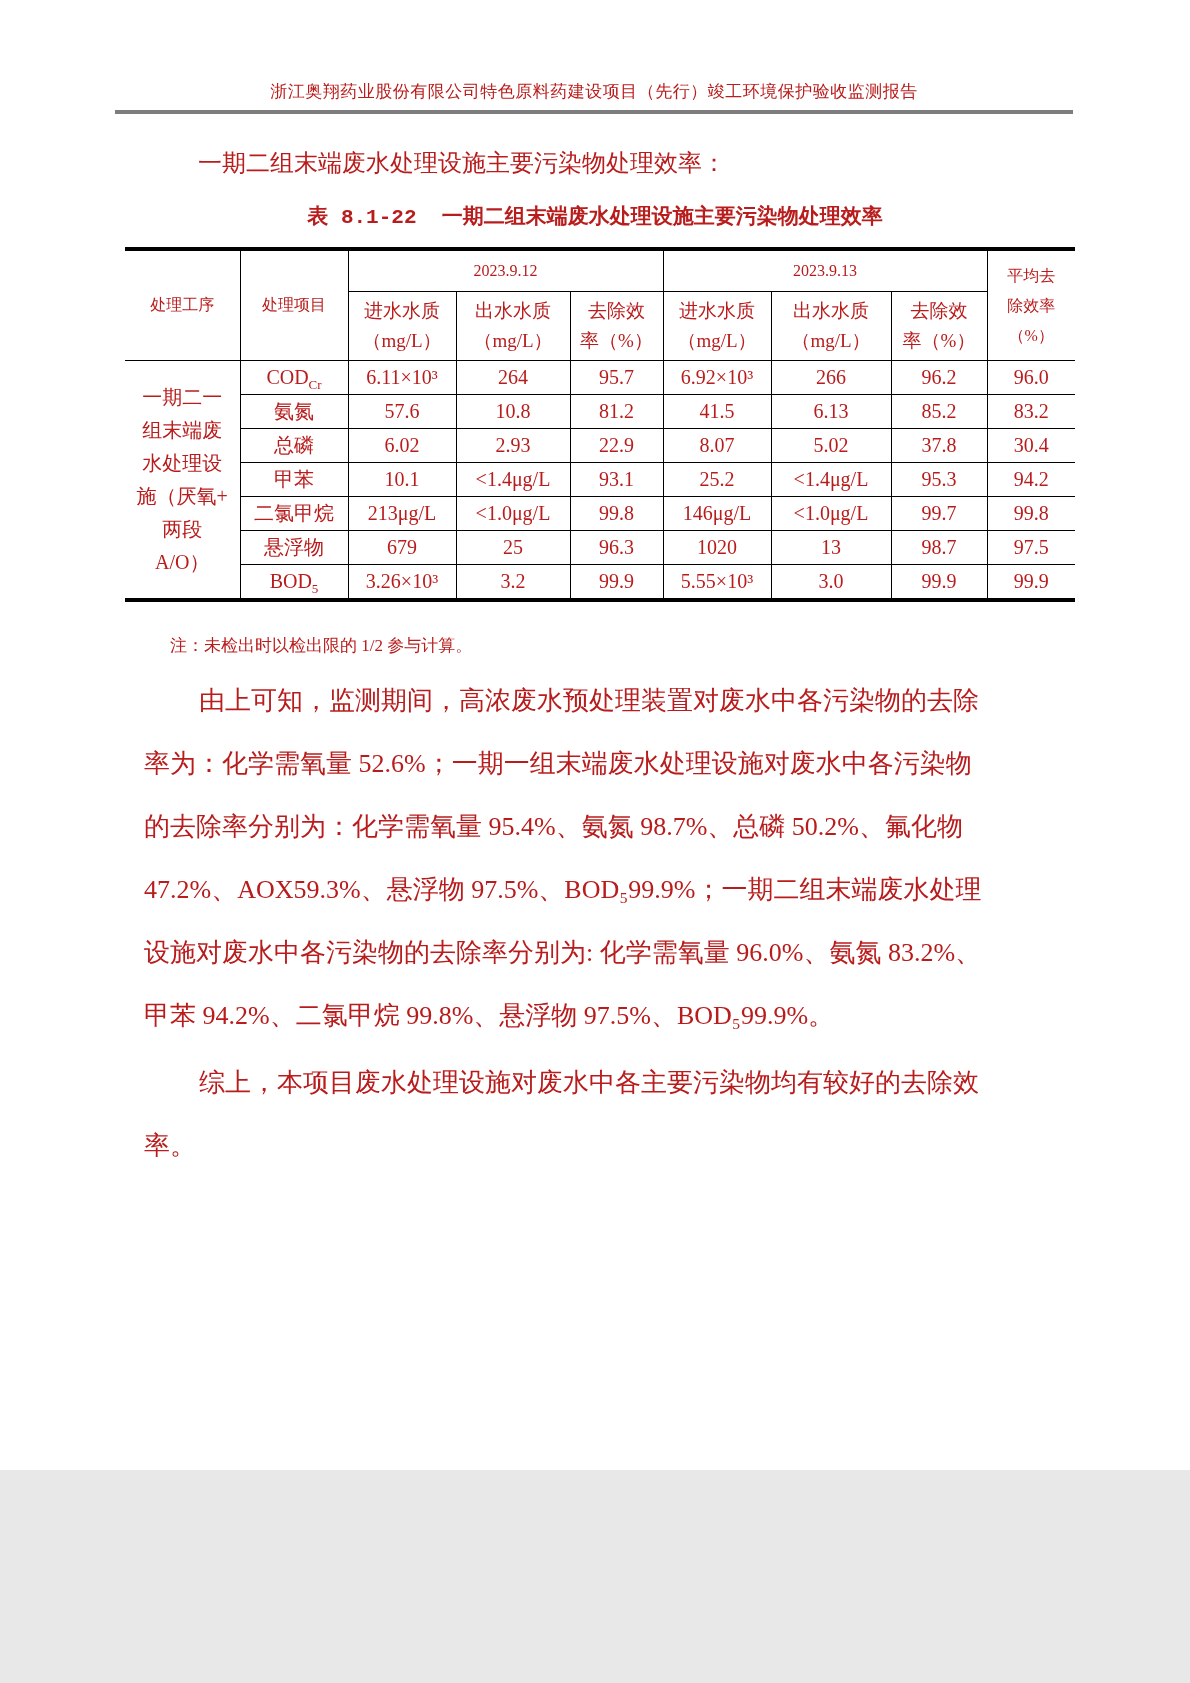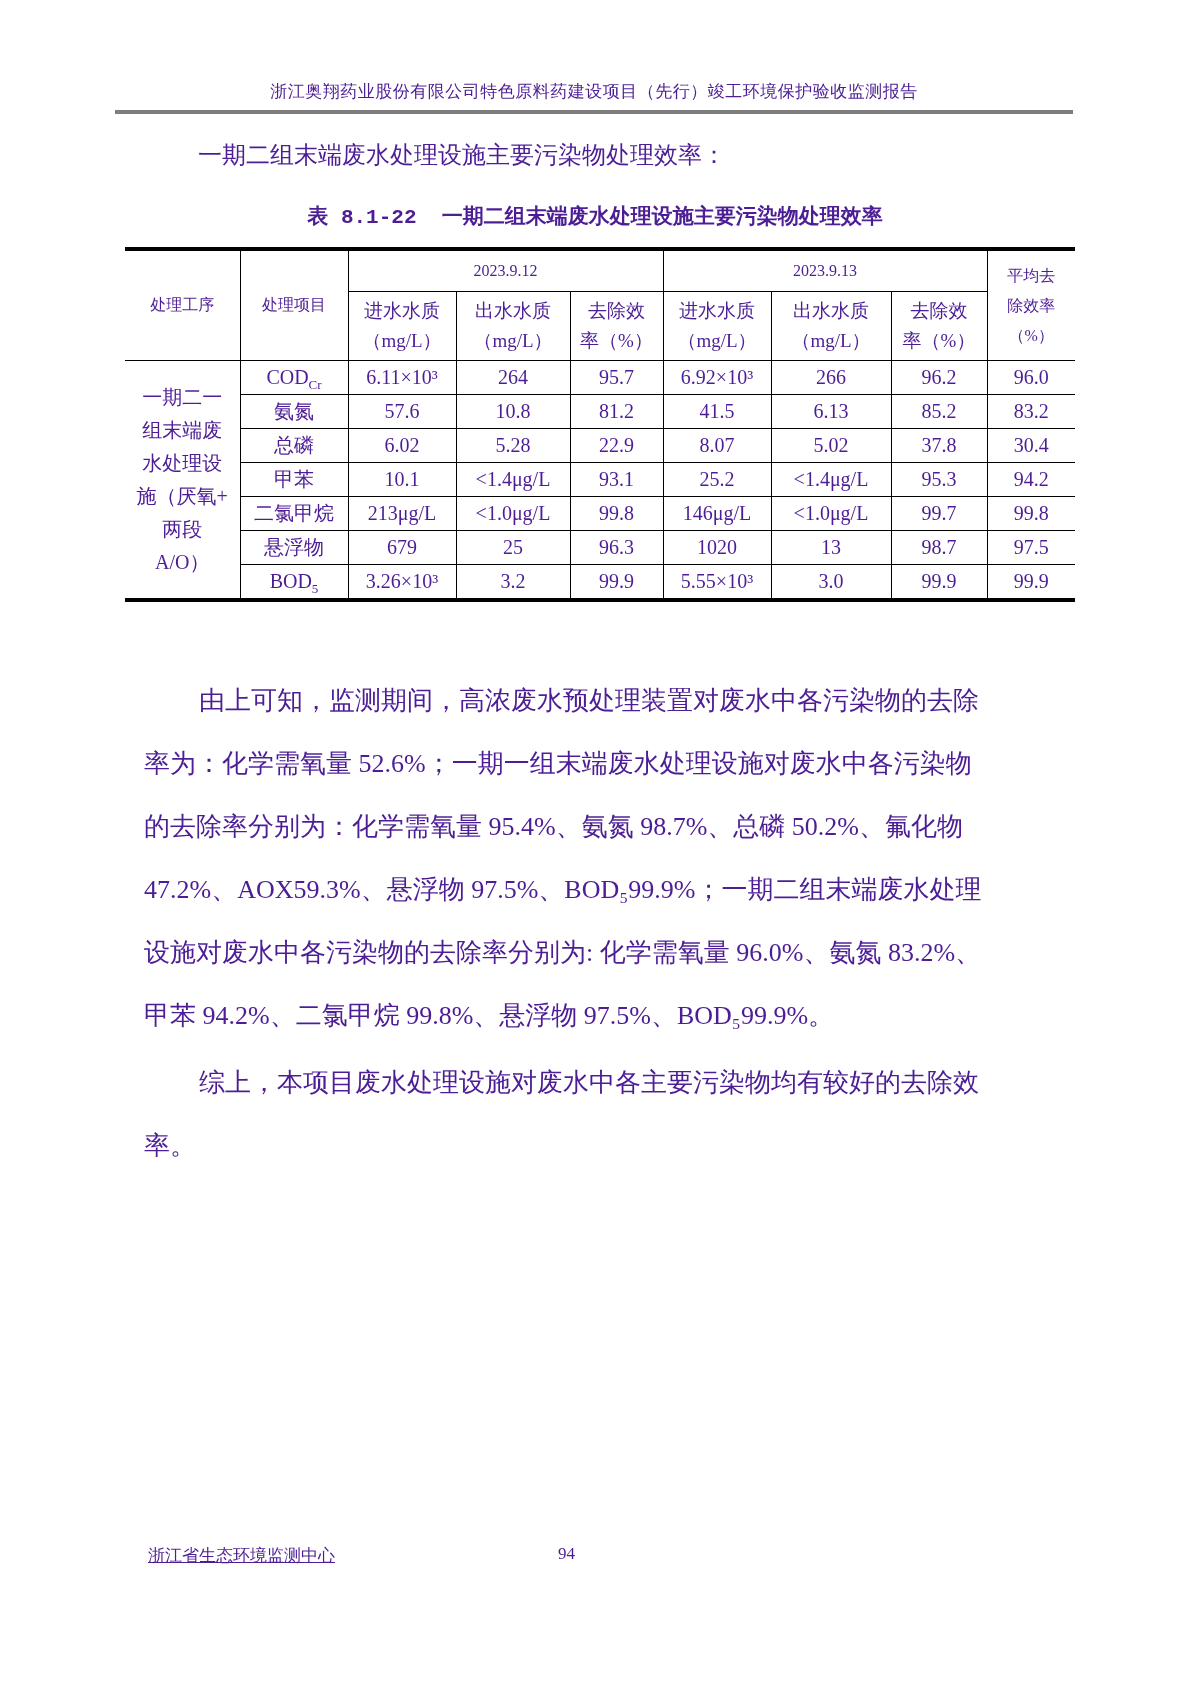--- a/index.html
+++ b/index.html
@@ -1,43 +1,43 @@
 <!DOCTYPE html>
 <html><head>
 <meta charset="utf-8">
 <style>
   html, body { margin: 0; padding: 0; background: #e8e8e8; }
   .page {
     position: relative;
     width: 1190px;
-    height: 1683px;
+    height: 1470px;
     margin: 0 auto;
     background: #ffffff;
-    color: #4c1d95;
+    color: #b91c1c;
     font-family: "Liberation Serif", "DejaVu Serif", serif;
     overflow: hidden;
   }
 
   .doc-header-title {
     position: absolute;
     top: 80px; left: 115px; width: 958px;
     text-align: center;
     font-size: 17px;
     letter-spacing: 0.5px;
   }
   .doc-header-rule {
     position: absolute;
     top: 110px; left: 115px; width: 958px;
     height: 4px;
     background: #7d7d7d;
   }
 
   .intro {
     position: absolute;
-    top: 139px; left: 120px; width: 950px;
+    top: 147px; left: 120px; width: 950px;
     font-size: 24px;
     text-indent: 78px;
     white-space: pre-line;
   }
 
   .table-caption {
     position: absolute;
     top: 202px; left: 120px; width: 950px;
     text-align: center;
     font-weight: bold;
@@ -182,21 +182,21 @@
         <td>10.8</td>
         <td>81.2</td>
         <td>41.5</td>
         <td>6.13</td>
         <td>85.2</td>
         <td>83.2</td>
       </tr>
       <tr>
         <td><span>总磷</span><sub></sub></td>
         <td>6.02</td>
-        <td>5.28</td>
+        <td>2.93</td>
         <td>22.9</td>
         <td>8.07</td>
         <td>5.02</td>
         <td>37.8</td>
         <td>30.4</td>
       </tr>
       <tr>
         <td><span>甲苯</span><sub></sub></td>
         <td>10.1</td>
         <td>&lt;1.4μg/L</td>
@@ -232,20 +232,21 @@
         <td>3.2</td>
         <td>99.9</td>
         <td>5.55×10³</td>
         <td>3.0</td>
         <td>99.9</td>
         <td>99.9</td>
       </tr>
     </tbody>
   </table>
 
+  <div class="table-note">注：未检出时以检出限的 1/2 参与计算。</div>
 
   <div class="body-text">
     <p>由上可知，监测期间，高浓废水预处理装置对废水中各污染物的去除
 率为：化学需氧量 52.6%；一期一组末端废水处理设施对废水中各污染物
 的去除率分别为：化学需氧量 95.4%、氨氮 98.7%、总磷 50.2%、氟化物
 47.2%、AOX59.3%、悬浮物 97.5%、BOD₅99.9%；一期二组末端废水处理
 设施对废水中各污染物的去除率分别为: 化学需氧量 96.0%、氨氮 83.2%、
 甲苯 94.2%、二氯甲烷 99.8%、悬浮物 97.5%、BOD₅99.9%。</p>
     <p>综上，本项目废水处理设施对废水中各主要污染物均有较好的去除效
 率。</p>

